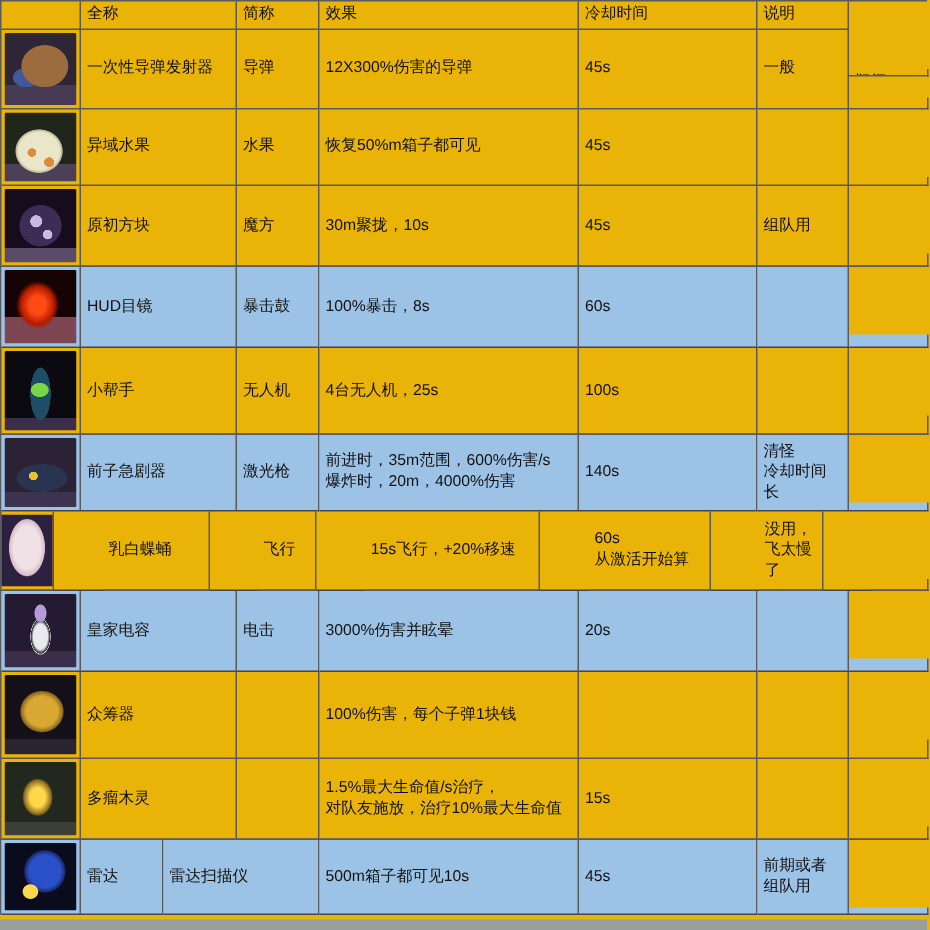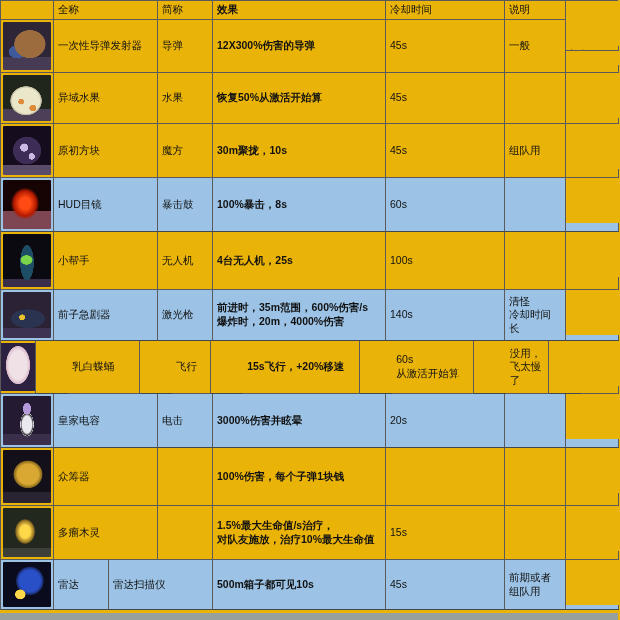--- a/index.html
+++ b/index.html
@@ -18,21 +18,21 @@
     box-sizing:border-box;
     border-right:1px solid #5a5a5a;border-bottom:1px solid #5a5a5a;
     font-size:10.5px;line-height:1.3;
     display:flex;flex-direction:column;justify-content:center;
     padding:2px 4px;white-space:pre-line;overflow:hidden;
   }
   .head .cell{justify-content:flex-start;padding-top:2px;}
   .c-thumb{width:53px;padding:0;align-items:center;justify-content:center;}
   .c-name{width:104px;}
   .c-short{width:55px;font-family:Liberation Serif, serif;}
-  .c-effect{width:173px;font-weight:bold;}
+  .c-effect{width:173px;}
   .c-cool{width:119px;}
   .c-note{width:61px;}
   .c-q{width:53px;margin-top:45px;}
   .head{height:19px;}
   .r1{height:53px;} .r2{height:51px;} .r3{height:54px;justify-content:flex-end;} .r4{height:55px;}
   .r5{height:58px;} .r6{height:52px;} .r7{height:53px;gap:32px;} .r8{height:55px;}
   .r9{height:58px;} .r10{height:54px;} .r11{height:51px;}
   .hl .cell{background:#9cc3e6;border-bottom-color:#41474f;}
   .hl{border-top:1px solid #41474f;margin-top:-1px;}
   .thumb{
@@ -108,21 +108,21 @@
       <div class="cell c-effect">12X300%伤害的导弹</div>
       <div class="cell c-cool">45s</div>
       <div class="cell c-note">一般</div>
       <div class="cell c-q"></div>
     </div>
 
     <div class="row r2">
       <div class="cell c-thumb"><div class="thumb t2"></div></div>
       <div class="cell c-name">异域水果</div>
       <div class="cell c-short">水果</div>
-      <div class="cell c-effect">恢复50%从激活开始算</div>
+      <div class="cell c-effect">恢复50%m箱子都可见</div>
       <div class="cell c-cool">45s</div>
       <div class="cell c-note"></div>
       <div class="cell c-q"></div>
     </div>
 
     <div class="row r3">
       <div class="cell c-thumb"><div class="thumb t3"></div></div>
       <div class="cell c-name">原初方块</div>
       <div class="cell c-short">魔方</div>
       <div class="cell c-effect">30m聚拢，10s</div>

